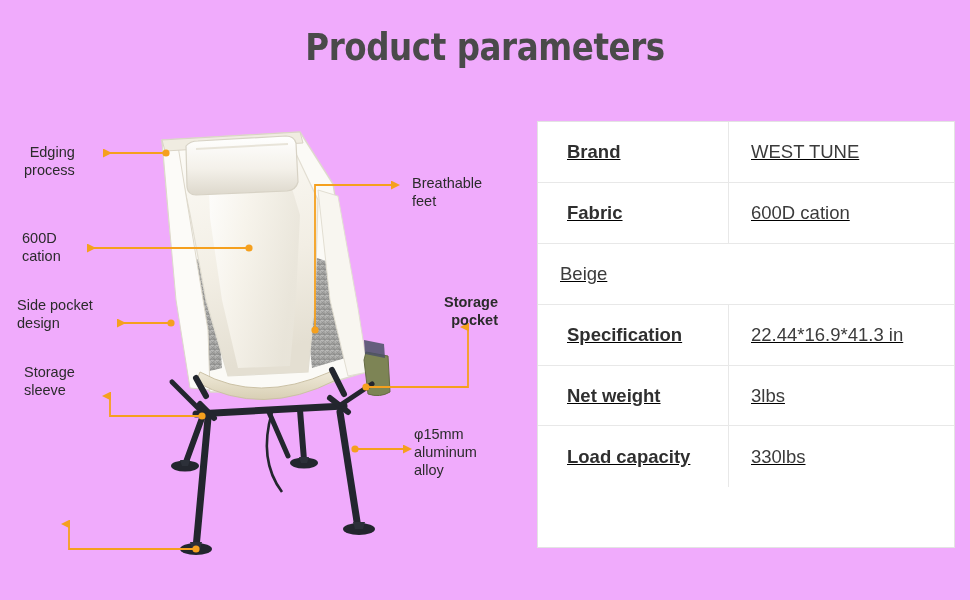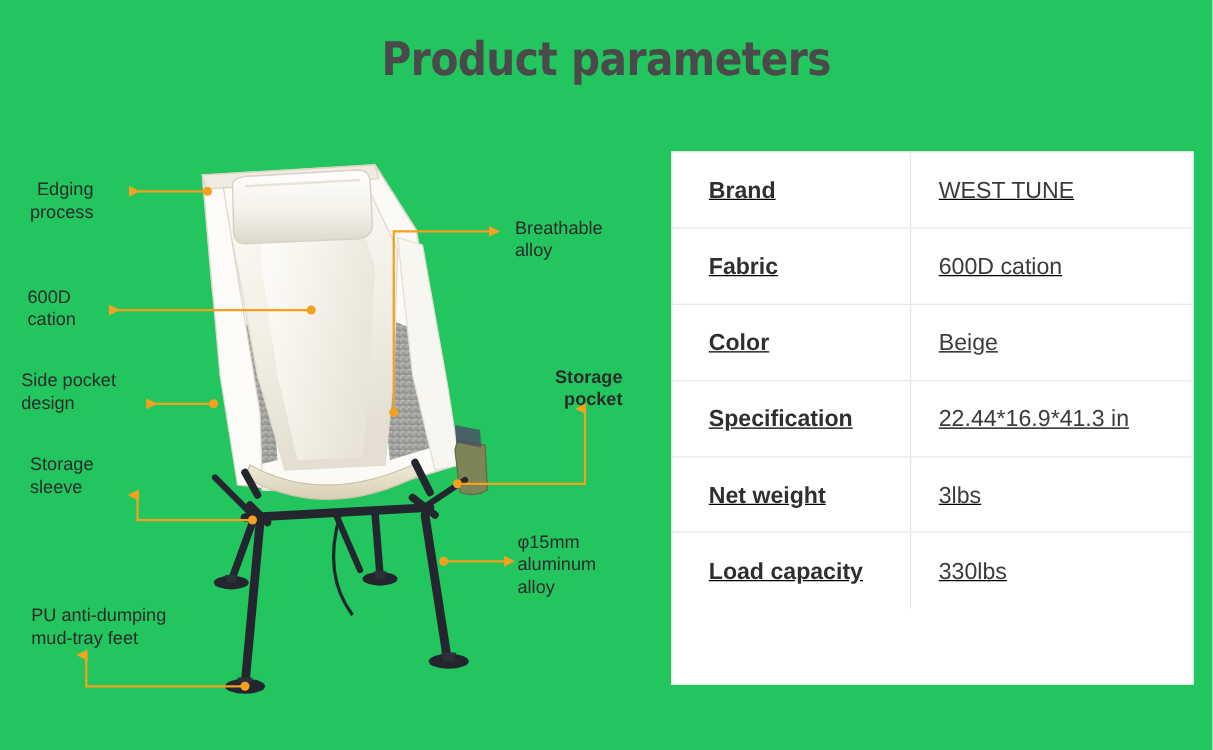--- a/index.html
+++ b/index.html
@@ -4,21 +4,21 @@
 <style>
   html, body {
     margin: 0;
     padding: 0;
     background: #ffffff;
   }
   #page {
     position: relative;
     width: 970px;
     height: 600px;
-    background: #22c55e;
+    background: #f0abfc;
     overflow: hidden;
     font-family: "Liberation Sans", sans-serif;
   }
 
   
   #page-title {
     position: absolute;
     left: 0;
     top: 26px;
     width: 970px;
@@ -252,25 +252,23 @@
 
   <div class="anno" style="left:22px; top:229px;">600D
 cation</div>
 
   <div class="anno" style="left:17px; top:296px;">Side pocket
 design</div>
 
   <div class="anno" style="left:24px; top:363px;">Storage
 sleeve</div>
 
-  <div class="anno" style="left:25px; top:484px;">PU anti-dumping
-mud-tray feet</div>
 
   <div class="anno" style="left:412px; top:174px;">Breathable
-alloy</div>
+feet</div>
 
   <div class="anno right-align" style="left:370px; top:293px; width:128px;font-weight:bold;">Storage
 pocket</div>
 
   <div class="anno" style="left:414px; top:425px;">φ15mm
 aluminum
 alloy</div>
 
   <div id="spec-table">
 
@@ -279,21 +277,20 @@
       <div class="spec-value">WEST TUNE</div>
     </div>
 
     <div class="spec-row">
       <div class="spec-label">Fabric</div>
       <div class="spec-value">600D cation</div>
     </div>
 
 
     <div class="spec-row">
-      <div class="spec-label">Color</div>
       <div class="spec-value">Beige</div>
     </div>
 
     <div class="spec-row">
       <div class="spec-label">Specification</div>
       <div class="spec-value">22.44*16.9*41.3 in</div>
     </div>
 
     <div class="spec-row">
       <div class="spec-label">Net weight</div>

